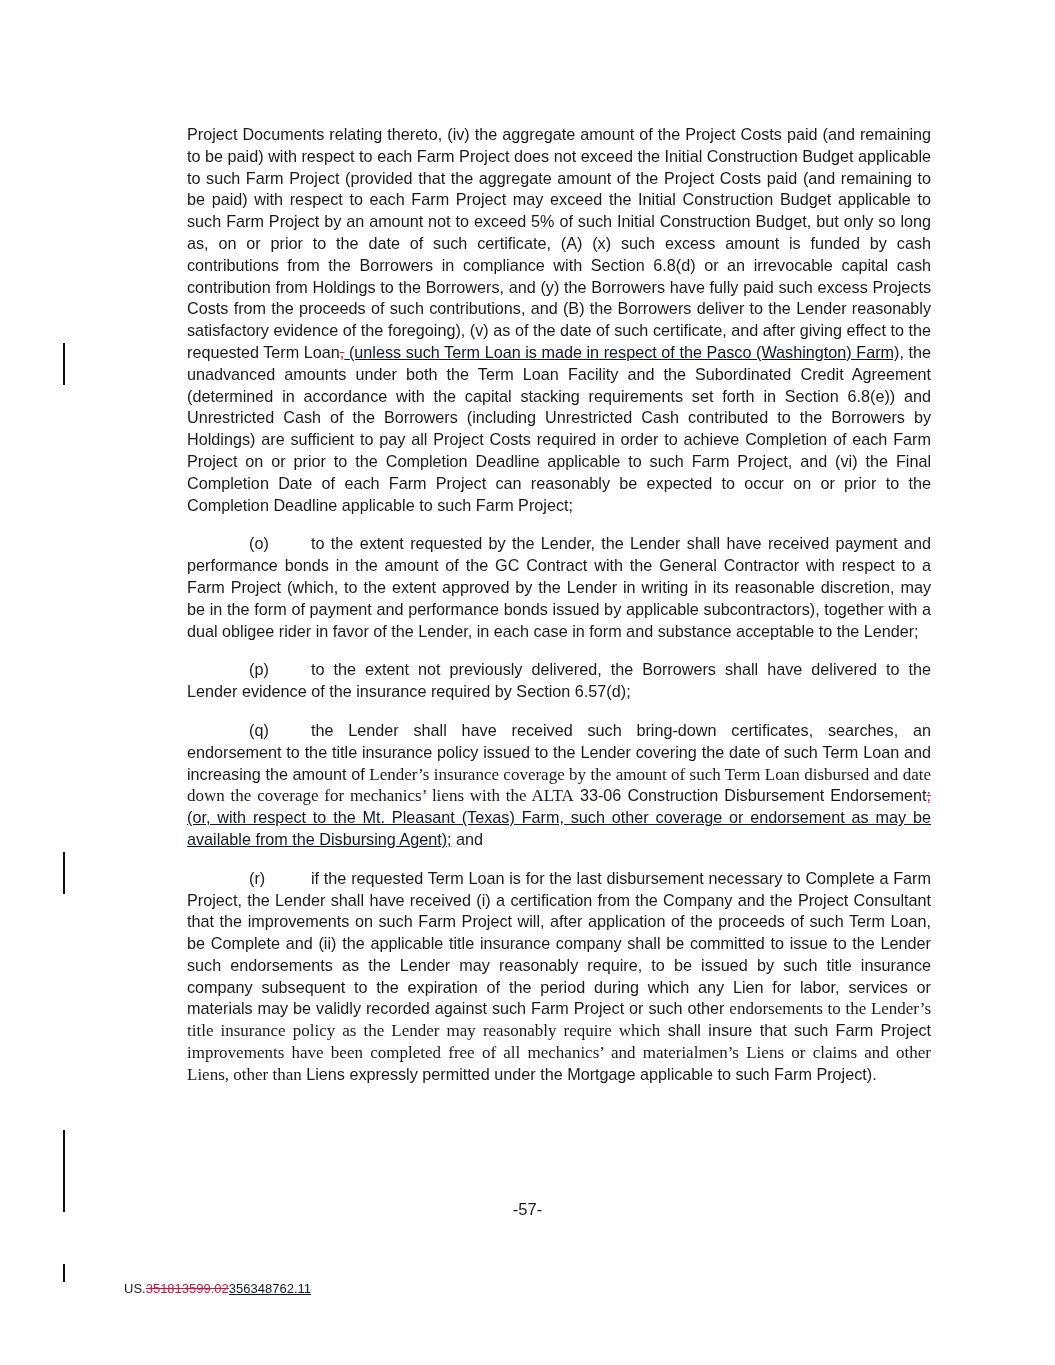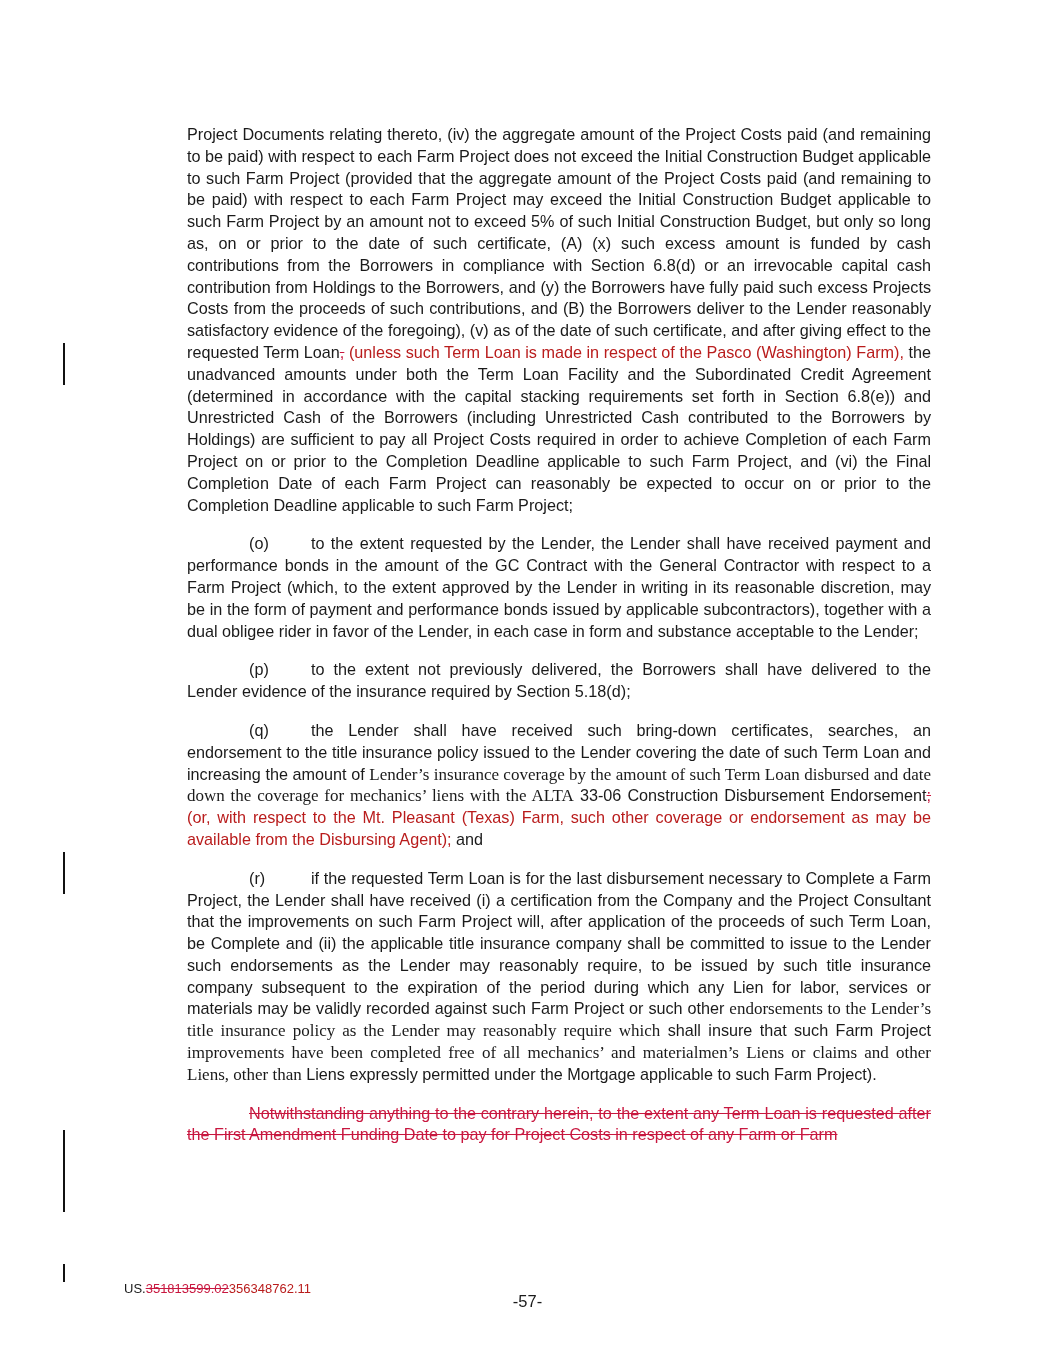--- a/index.html
+++ b/index.html
@@ -2,50 +2,49 @@
 <html><head>
 <meta charset="utf-8">
 <style>
   html, body { margin:0; padding:0; background:#ffffff; }
   body { width:1055px; height:1365px; position:relative; overflow:hidden; font-family:"Liberation Sans", sans-serif; color:#1a1a1a; }
   .page { position:absolute; left:0; top:0; width:1055px; height:1365px; }
   .body-text { position:absolute; left:187px; width:744px; top:124px; font-size:16.2px; line-height:21.8px; text-align:justify; }
   .para { margin:0 0 17px 0; }
   .indent { text-indent:62px; }
   .marker { display:inline-block; width:62px; text-indent:0; }
-  .ins { color:#b91c1c; }
+  .ins { color:#0f172a; text-decoration:underline; }
   .del { color:#c8173f; text-decoration:line-through; }
   .ul { }
   .serif { font-family:"Liberation Serif", serif; font-size:17px; }
   .change-bar { position:absolute; left:63px; width:1.5px; background:#111; }
-  .page-num { position:absolute; left:0; width:1055px; top:1292px; text-align:center; font-size:16.5px; }
+  .page-num { position:absolute; left:0; width:1055px; top:1200px; text-align:center; font-size:16.5px; }
   .footer-id { position:absolute; left:124px; top:1265px; font-size:13px;margin-top:16px; }
 </style>
 </head>
 <body>
 
 <div class="page">
 
   <div class="change-bar" style="top:343px;height:42px;"></div>
   <div class="change-bar" style="top:852px;height:42px;"></div>
   <div class="change-bar" style="top:1130px;height:82px;"></div>
   <div class="change-bar" style="top:1264px;height:18px;"></div>
 
   <div class="body-text">
 
     <p class="para"><span>Project Documents relating thereto, (iv) the aggregate amount of the Project Costs paid (and remaining to be paid) with respect to each Farm Project does not exceed the Initial Construction Budget applicable to such Farm Project (</span><span class="ul">provided</span><span> that the aggregate amount of the Project Costs paid (and remaining to be paid) with respect to each Farm Project may exceed the Initial Construction Budget applicable to such Farm Project by an amount not to exceed 5% of such Initial Construction Budget, but only so long as, on or prior to the date of such certificate, (A) (x) such excess amount is funded by cash contributions from the Borrowers in compliance with Section 6.8(d) or an irrevocable capital cash contribution from Holdings to the Borrowers, and (y) the Borrowers have fully paid such excess Projects Costs from the proceeds of such contributions, and (B) the Borrowers deliver to the Lender reasonably satisfactory evidence of the foregoing), (v) as of the date of such certificate, and after giving effect to the requested Term Loan</span><span class="del">,</span><span class="ins"> (unless such Term Loan is made in respect of the Pasco (Washington) Farm),</span><span> the unadvanced amounts under both the Term Loan Facility and the Subordinated Credit Agreement (determined in accordance with the capital stacking requirements set forth in Section 6.8(e)) and Unrestricted Cash of the Borrowers (including Unrestricted Cash contributed to the Borrowers by Holdings) are sufficient to pay all Project Costs required in order to achieve Completion of each Farm Project on or prior to the Completion Deadline applicable to such Farm Project, and (vi) the Final Completion Date of each Farm Project can reasonably be expected to occur on or prior to the Completion Deadline applicable to such Farm Project;</span></p>
 
     <p class="para indent"><span class="marker">(o)</span><span>to the extent requested by the Lender, the Lender shall have received payment and performance bonds in the amount of the GC Contract with the General Contractor with respect to a Farm Project (which, to the extent approved by the Lender in writing in its reasonable discretion, may be in the form of payment and performance bonds issued by applicable subcontractors), together with a dual obligee rider in favor of the Lender, in each case in form and substance acceptable to the Lender;</span></p>
 
-    <p class="para indent"><span class="marker">(p)</span><span>to the extent not previously delivered, the Borrowers shall have delivered to the Lender evidence of the insurance required by Section 5.18(d);</span></p>
+    <p class="para indent"><span class="marker">(p)</span><span>to the extent not previously delivered, the Borrowers shall have delivered to the Lender evidence of the insurance required by Section 6.57(d);</span></p>
 
     <p class="para indent"><span class="marker">(q)</span><span>the Lender shall have received such bring-down certificates, searches, an endorsement to the title insurance policy issued to the Lender covering the date of such Term Loan and increasing the amount of </span><span class="serif">Lender’s insurance coverage by the amount of such Term Loan disbursed and date down the coverage for mechanics’ liens with the ALTA</span><span> 33-06 Construction Disbursement Endorsement</span><span class="del">;</span><span class="ins"> (or, with respect to the Mt. Pleasant (Texas) Farm, such other coverage or endorsement as may be available from the Disbursing Agent);</span><span> and</span></p>
 
     <p class="para indent"><span class="marker">(r)</span><span>if the requested Term Loan is for the last disbursement necessary to Complete a Farm Project, the Lender shall have received (i) a certification from the Company and the Project Consultant that the improvements on such Farm Project will, after application of the proceeds of such Term Loan, be Complete and (ii) the applicable title insurance company shall be committed to issue to the Lender such endorsements as the Lender may reasonably require, to be issued by such title insurance company subsequent to the expiration of the period during which any Lien for labor, services or materials may be validly recorded against such Farm Project or such other </span><span class="serif">endorsements to the Lender’s title insurance policy as the Lender may reasonably require which</span><span> shall insure that such Farm Project </span><span class="serif">improvements have been completed free of all mechanics’ and materialmen’s Liens or claims and other Liens, other than</span><span> Liens expressly permitted under the Mortgage applicable to such Farm Project).</span></p>
 
-    <p class="para indent"><span class="del">Notwithstanding anything to the contrary herein, to the extent any Term Loan is requested after the First Amendment Funding Date to pay for Project Costs in respect of any Farm or Farm</span></p>
   </div>
 
   <div class="page-num">-57-</div>
 
   <div class="footer-id"><span>US.</span><span class="del">351813599.02</span><span class="ins">356348762.11</span></div>
 
 </div>
 
 </body></html>

